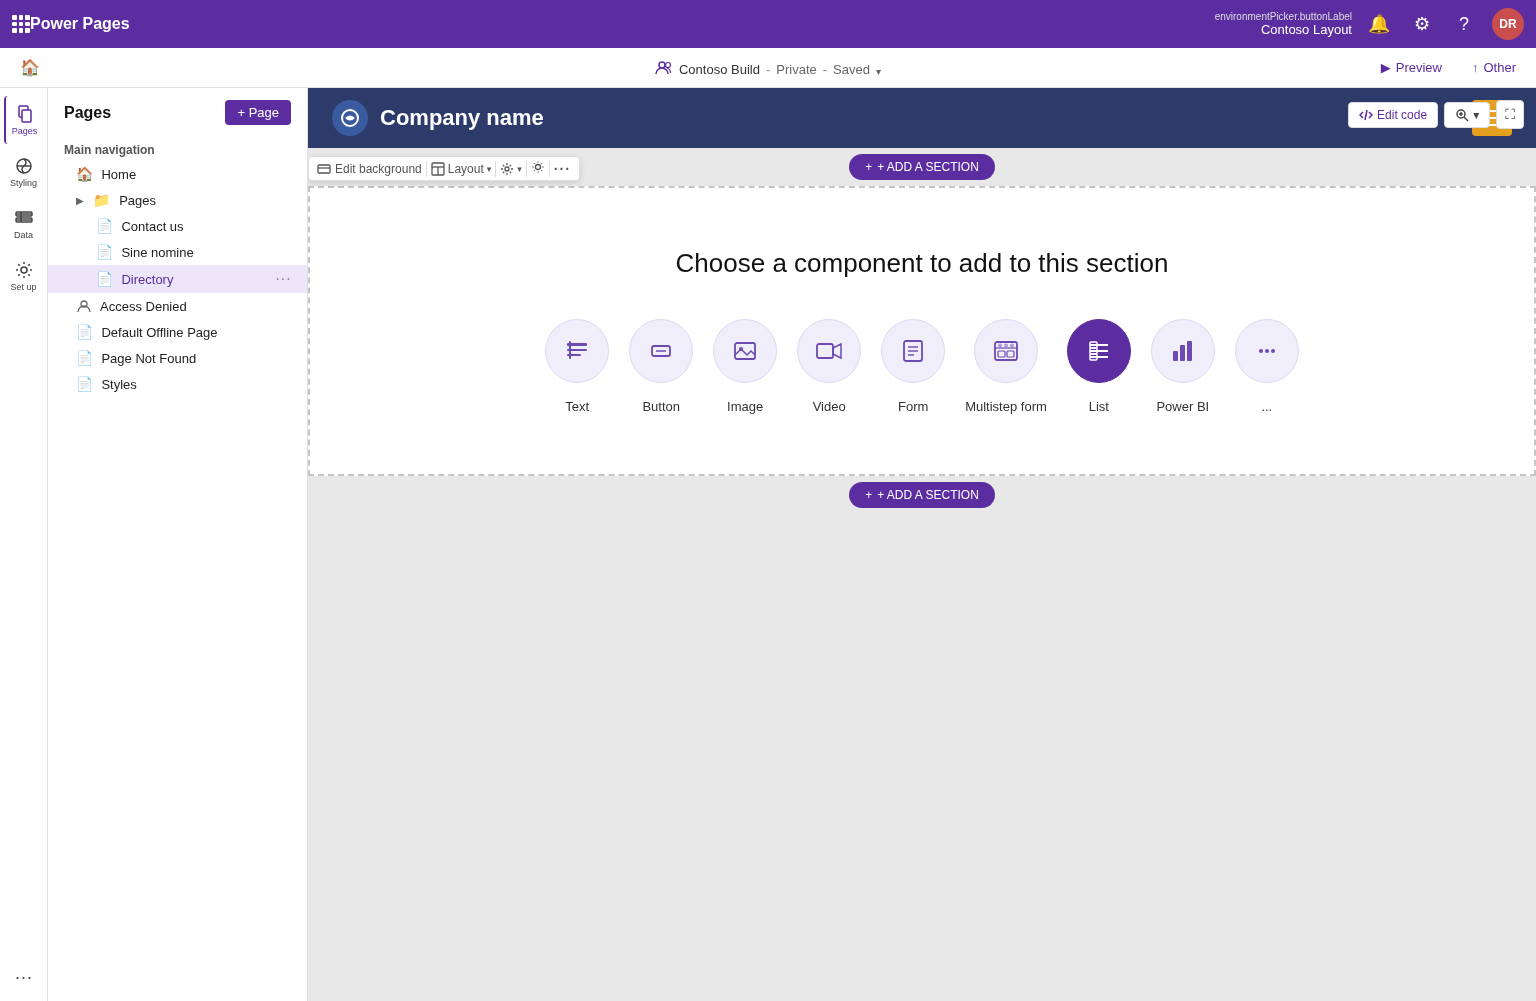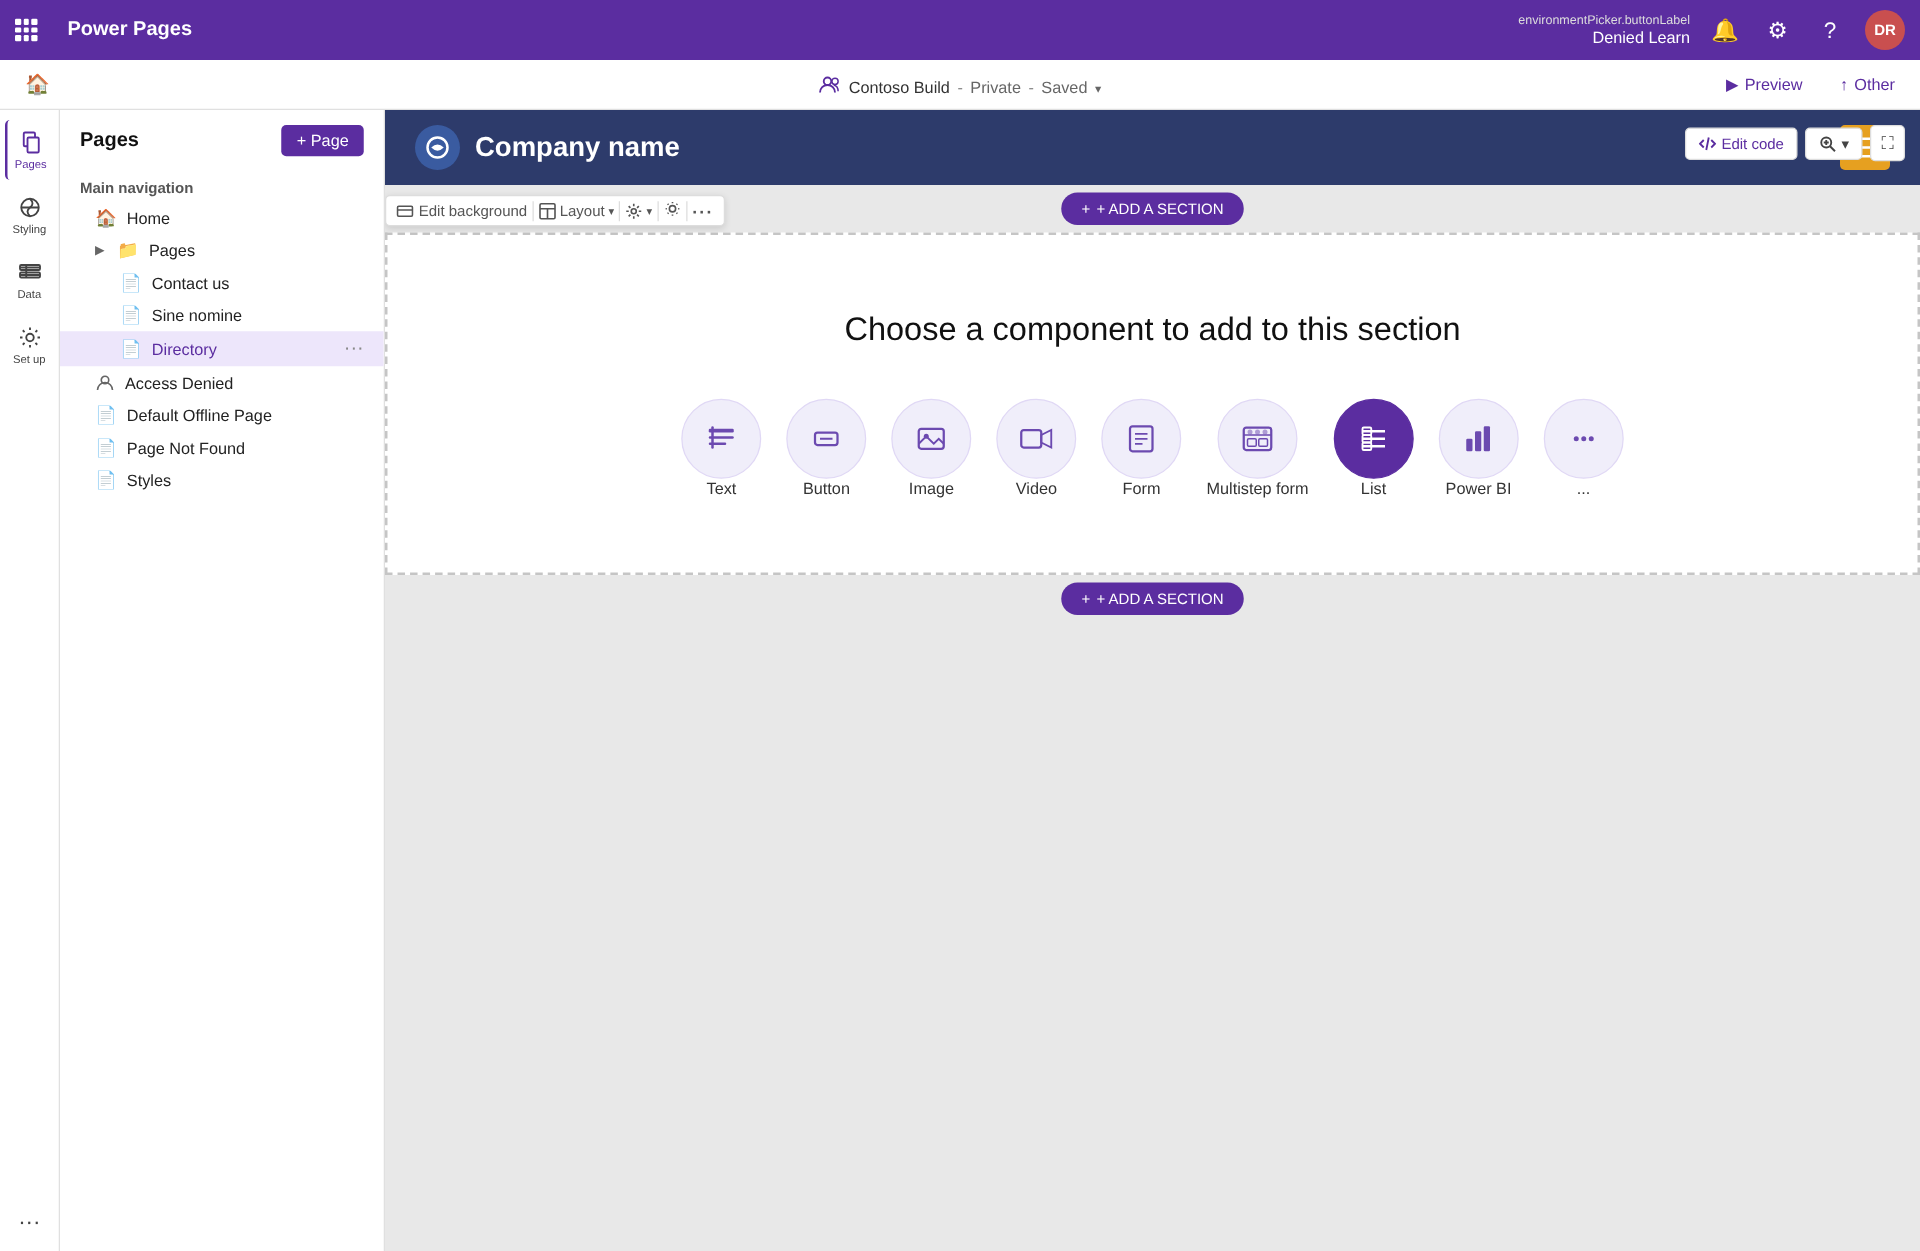--- a/index.html
+++ b/index.html
@@ -11,21 +11,21 @@
       background: #5b2da0;
       display: flex;
       align-items: center;
       padding: 0 12px;
       color: white;
       position: relative;
     }
     .top-bar-logo {
       display: flex;
       align-items: center;
-      gap: 24px;
+      gap: 0;
       font-size: 16px;
       font-weight: 600;
       color: white;
     }
     .waffle-icon {
       display: grid;
       grid-template-columns: 1fr 1fr 1fr;
       gap: 2px;
       width: 18px;
       height: 18px;
@@ -394,21 +394,21 @@
       display: flex;
       align-items: center;
       justify-content: center;
       gap: 20px;
       flex-wrap: wrap;
     }
     .component-item {
       display: flex;
       flex-direction: column;
       align-items: center;
-      gap: 0;
+      gap: 16px;
       cursor: pointer;
     }
     .component-icon-circle {
       width: 64px;
       height: 64px;
       border-radius: 50%;
       background: #f0eefa;
       display: flex;
       align-items: center;
       justify-content: center;
@@ -451,21 +451,21 @@
       <div class="waffle-dot"></div>
         <div class="waffle-dot"></div>
         <div class="waffle-dot"></div>
     </div>
     <span>Power Pages</span>
   </div>
 
   <div class="top-bar-right">
     <div class="env-picker">
       <span style="font-size:10px;color:#ddd;">environmentPicker.buttonLabel</span>
-      <span style="font-size:13px;color:white;">Denied Learn</span>
+      <span style="font-size:13px;color:white;">Contoso Layout</span>
     </div>
     <div class="icon-btn">🔔</div>
     <div class="icon-btn">⚙</div>
     <div class="icon-btn">?</div>
     <div class="avatar-circle">
       <span>DR</span>
     </div>
   </div>
 </div>
 

